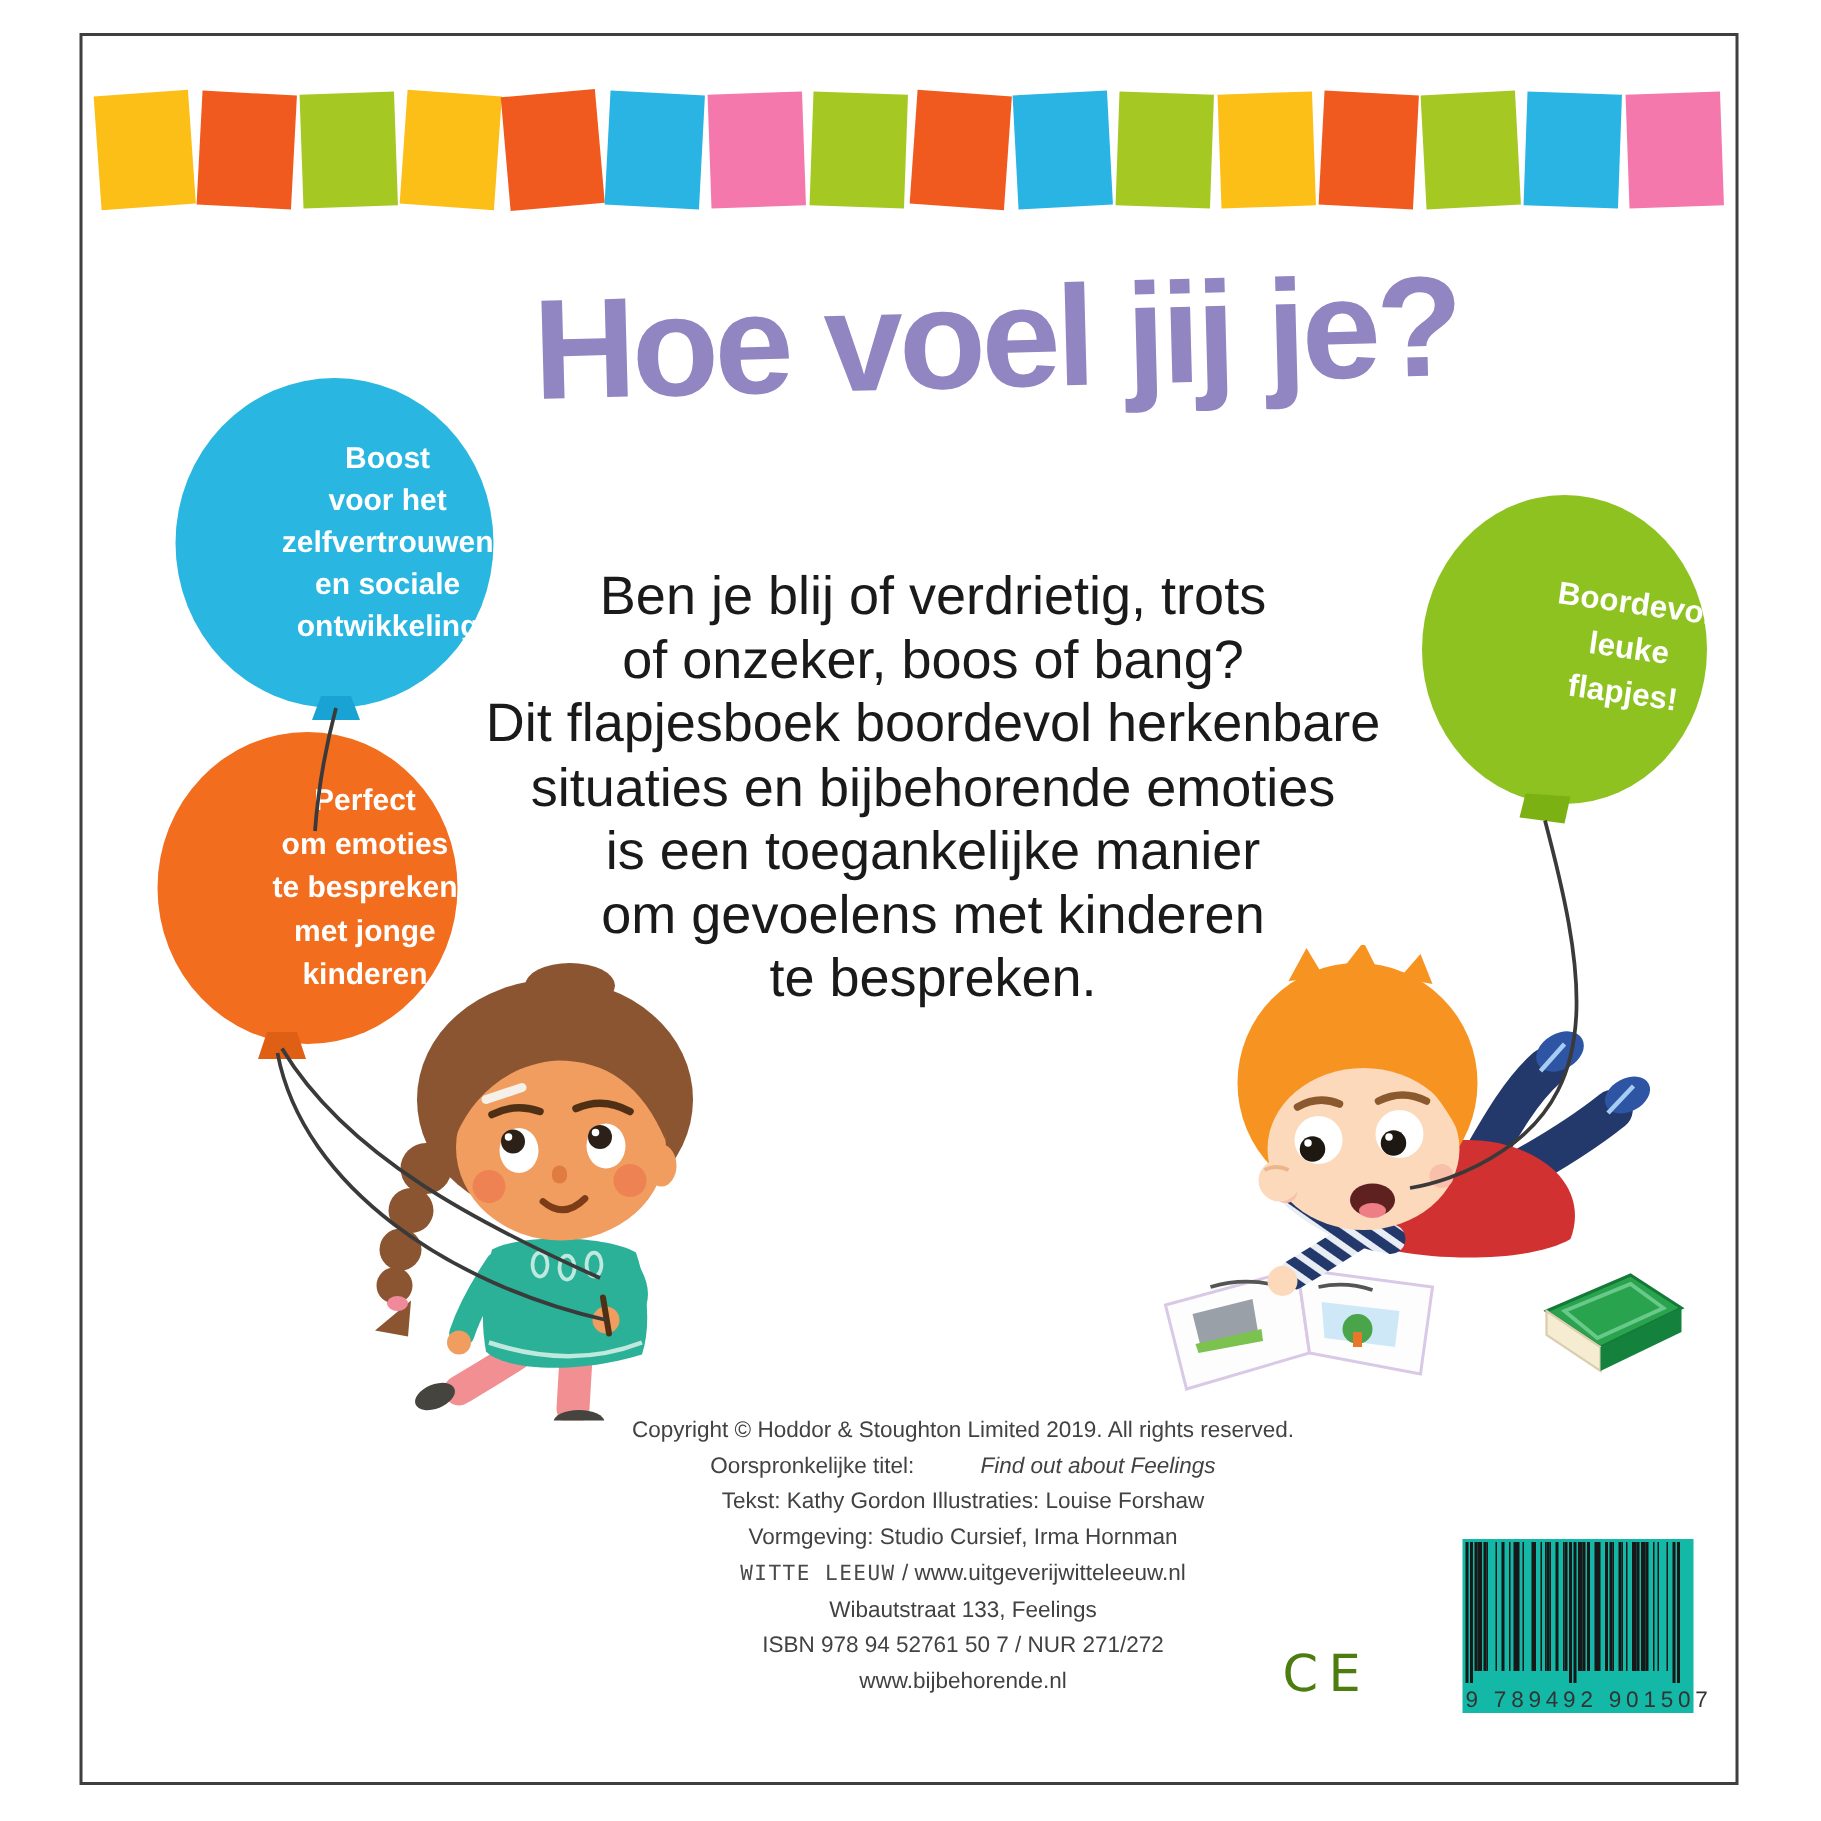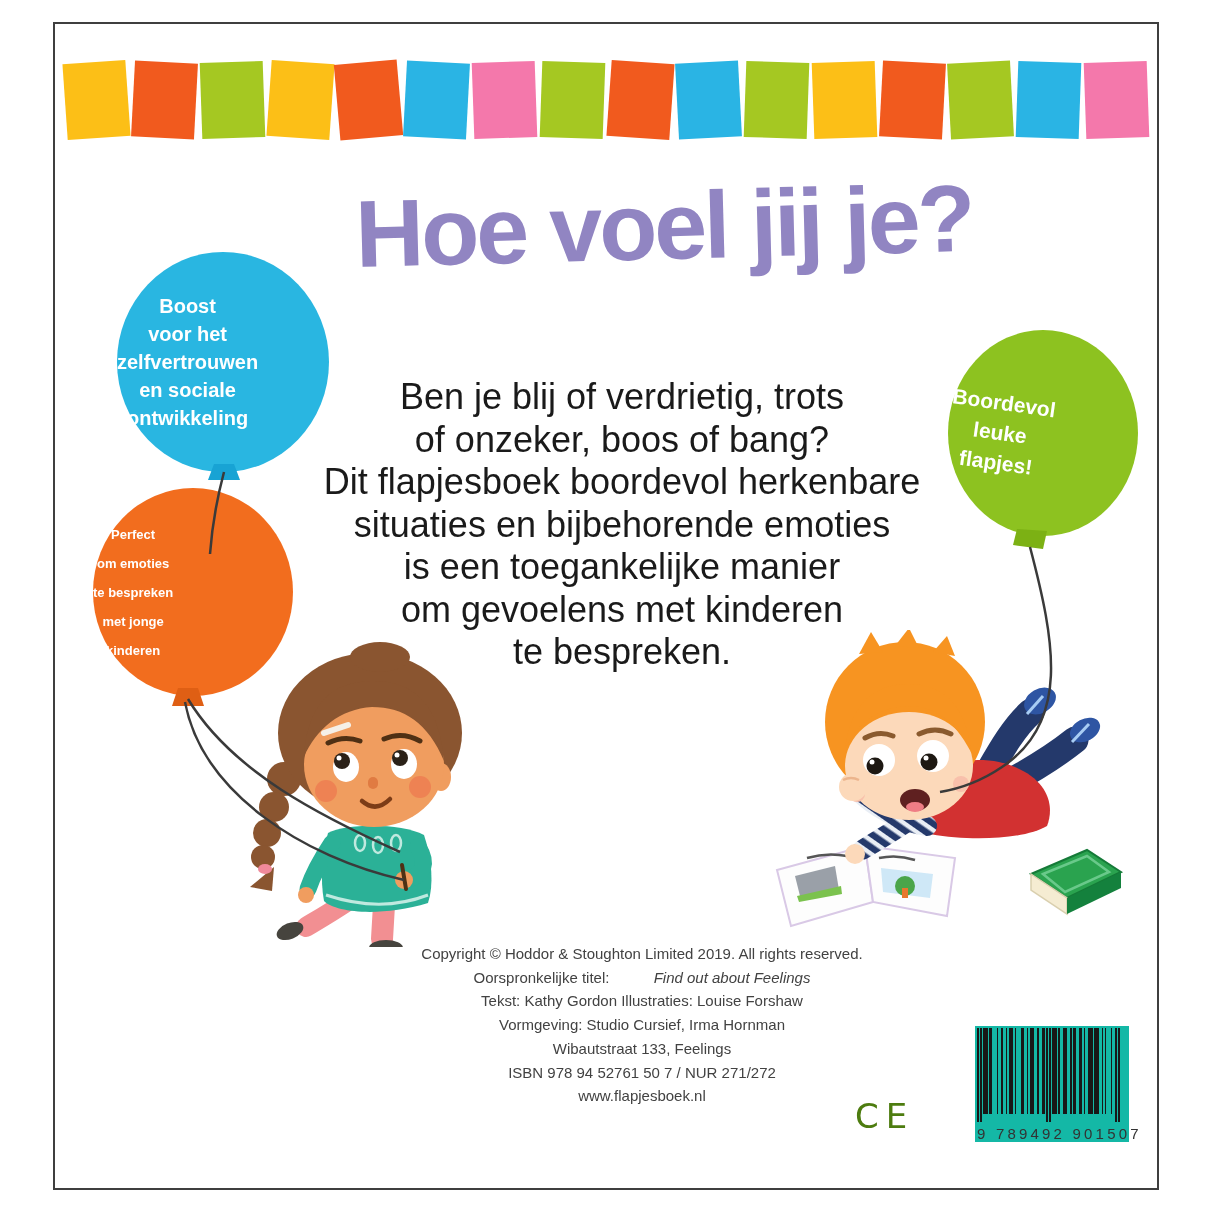--- a/index.html
+++ b/index.html
@@ -12,23 +12,23 @@
   .banner{position:absolute;left:10px;top:38px;width:1090px;height:80px;display:flex;gap:5px;}
   .banner .sq{width:63px;height:76px;flex:0 0 auto;}
 
   
   .title{position:absolute;left:0;top:148px;width:1106px;text-align:center;
          transform:translateX(56px) rotate(-1.5deg);
          font-size:95px;font-weight:bold;letter-spacing:-3px;color:#9185c2;white-space:nowrap;}
 
   
   .balloon{position:absolute;border-radius:50%;color:#fff;font-weight:bold;text-align:center;
-           white-space:pre-line;display:flex;align-items:center;justify-content:flex-start;}
+           white-space:pre-line;display:flex;align-items:center;justify-content:flex-end;}
   .balloon-blue{left:62px;top:228px;width:212px;height:220px;background:#29b6e1;font-size:20px;line-height:28px;}
-  .balloon-orange{left:38px;top:464px;width:200px;height:208px;background:#f26d1e;font-size:13px;line-height:29px;}
+  .balloon-orange{left:50px;top:464px;width:200px;height:208px;background:#f26d1e;font-size:20px;line-height:29px;}
   .balloon-green{left:893px;top:306px;width:190px;height:206px;background:#8dc220;font-size:21px;line-height:30px;}
   .balloon-green .btxt{transform:rotate(8deg);display:block;}
 
   
   .blurb{position:absolute;left:0;top:352px;width:1106px;text-align:center;transform:translateX(14px);
          font-size:36px;line-height:42.5px;color:#1a1a1a;white-space:pre-line;}
 
   
   .girl-svg{position:absolute;left:177px;top:613px;width:255px;height:310px;}
   .boy-svg{position:absolute;left:692px;top:606px;width:380px;height:305px;}
@@ -221,23 +221,24 @@
       <path d="M 133,675 C 177,748 267,793 345,828" stroke="#3a3a3a" stroke-width="2.5" fill="none"></path>
       <path d="M 130,678 C 147,768 247,833 349,856" stroke="#3a3a3a" stroke-width="2.5" fill="none"></path>
       <path d="M 975,523 C 1000,618 1015,698 947,743 C 922,760 897,766 885,768" stroke="#3a3a3a" stroke-width="2.5" fill="none"></path>
     </svg>
 
     <div class="footer">
       <div>Copyright © Hoddor &amp; Stoughton Limited 2019. All rights reserved.</div>
       <div><span>Oorspronkelijke titel: </span><span class="it">Find out about Feelings</span></div>
       <div>Tekst: Kathy Gordon Illustraties: Louise Forshaw</div>
       <div>Vormgeving: Studio Cursief, Irma Hornman</div>
+      <div><span class="logo">WITTE LEEUW</span><span> / www.uitgeverijwitteleeuw.nl</span></div>
       <div>Wibautstraat 133, Feelings</div>
       <div>ISBN 978 94 52761 50 7 / NUR 271/272</div>
-      <div>www.flapjesboek.nl</div>
+      <div>www.bijbehorende.nl</div>
     </div>
 
     <div class="ce">CE</div>
 
     <div class="barcode">
       <div class="bars" id="bars">
           <div class="m b g"></div>
           <div class="m g"></div>
           <div class="m b g"></div>
           <div class="m"></div>

